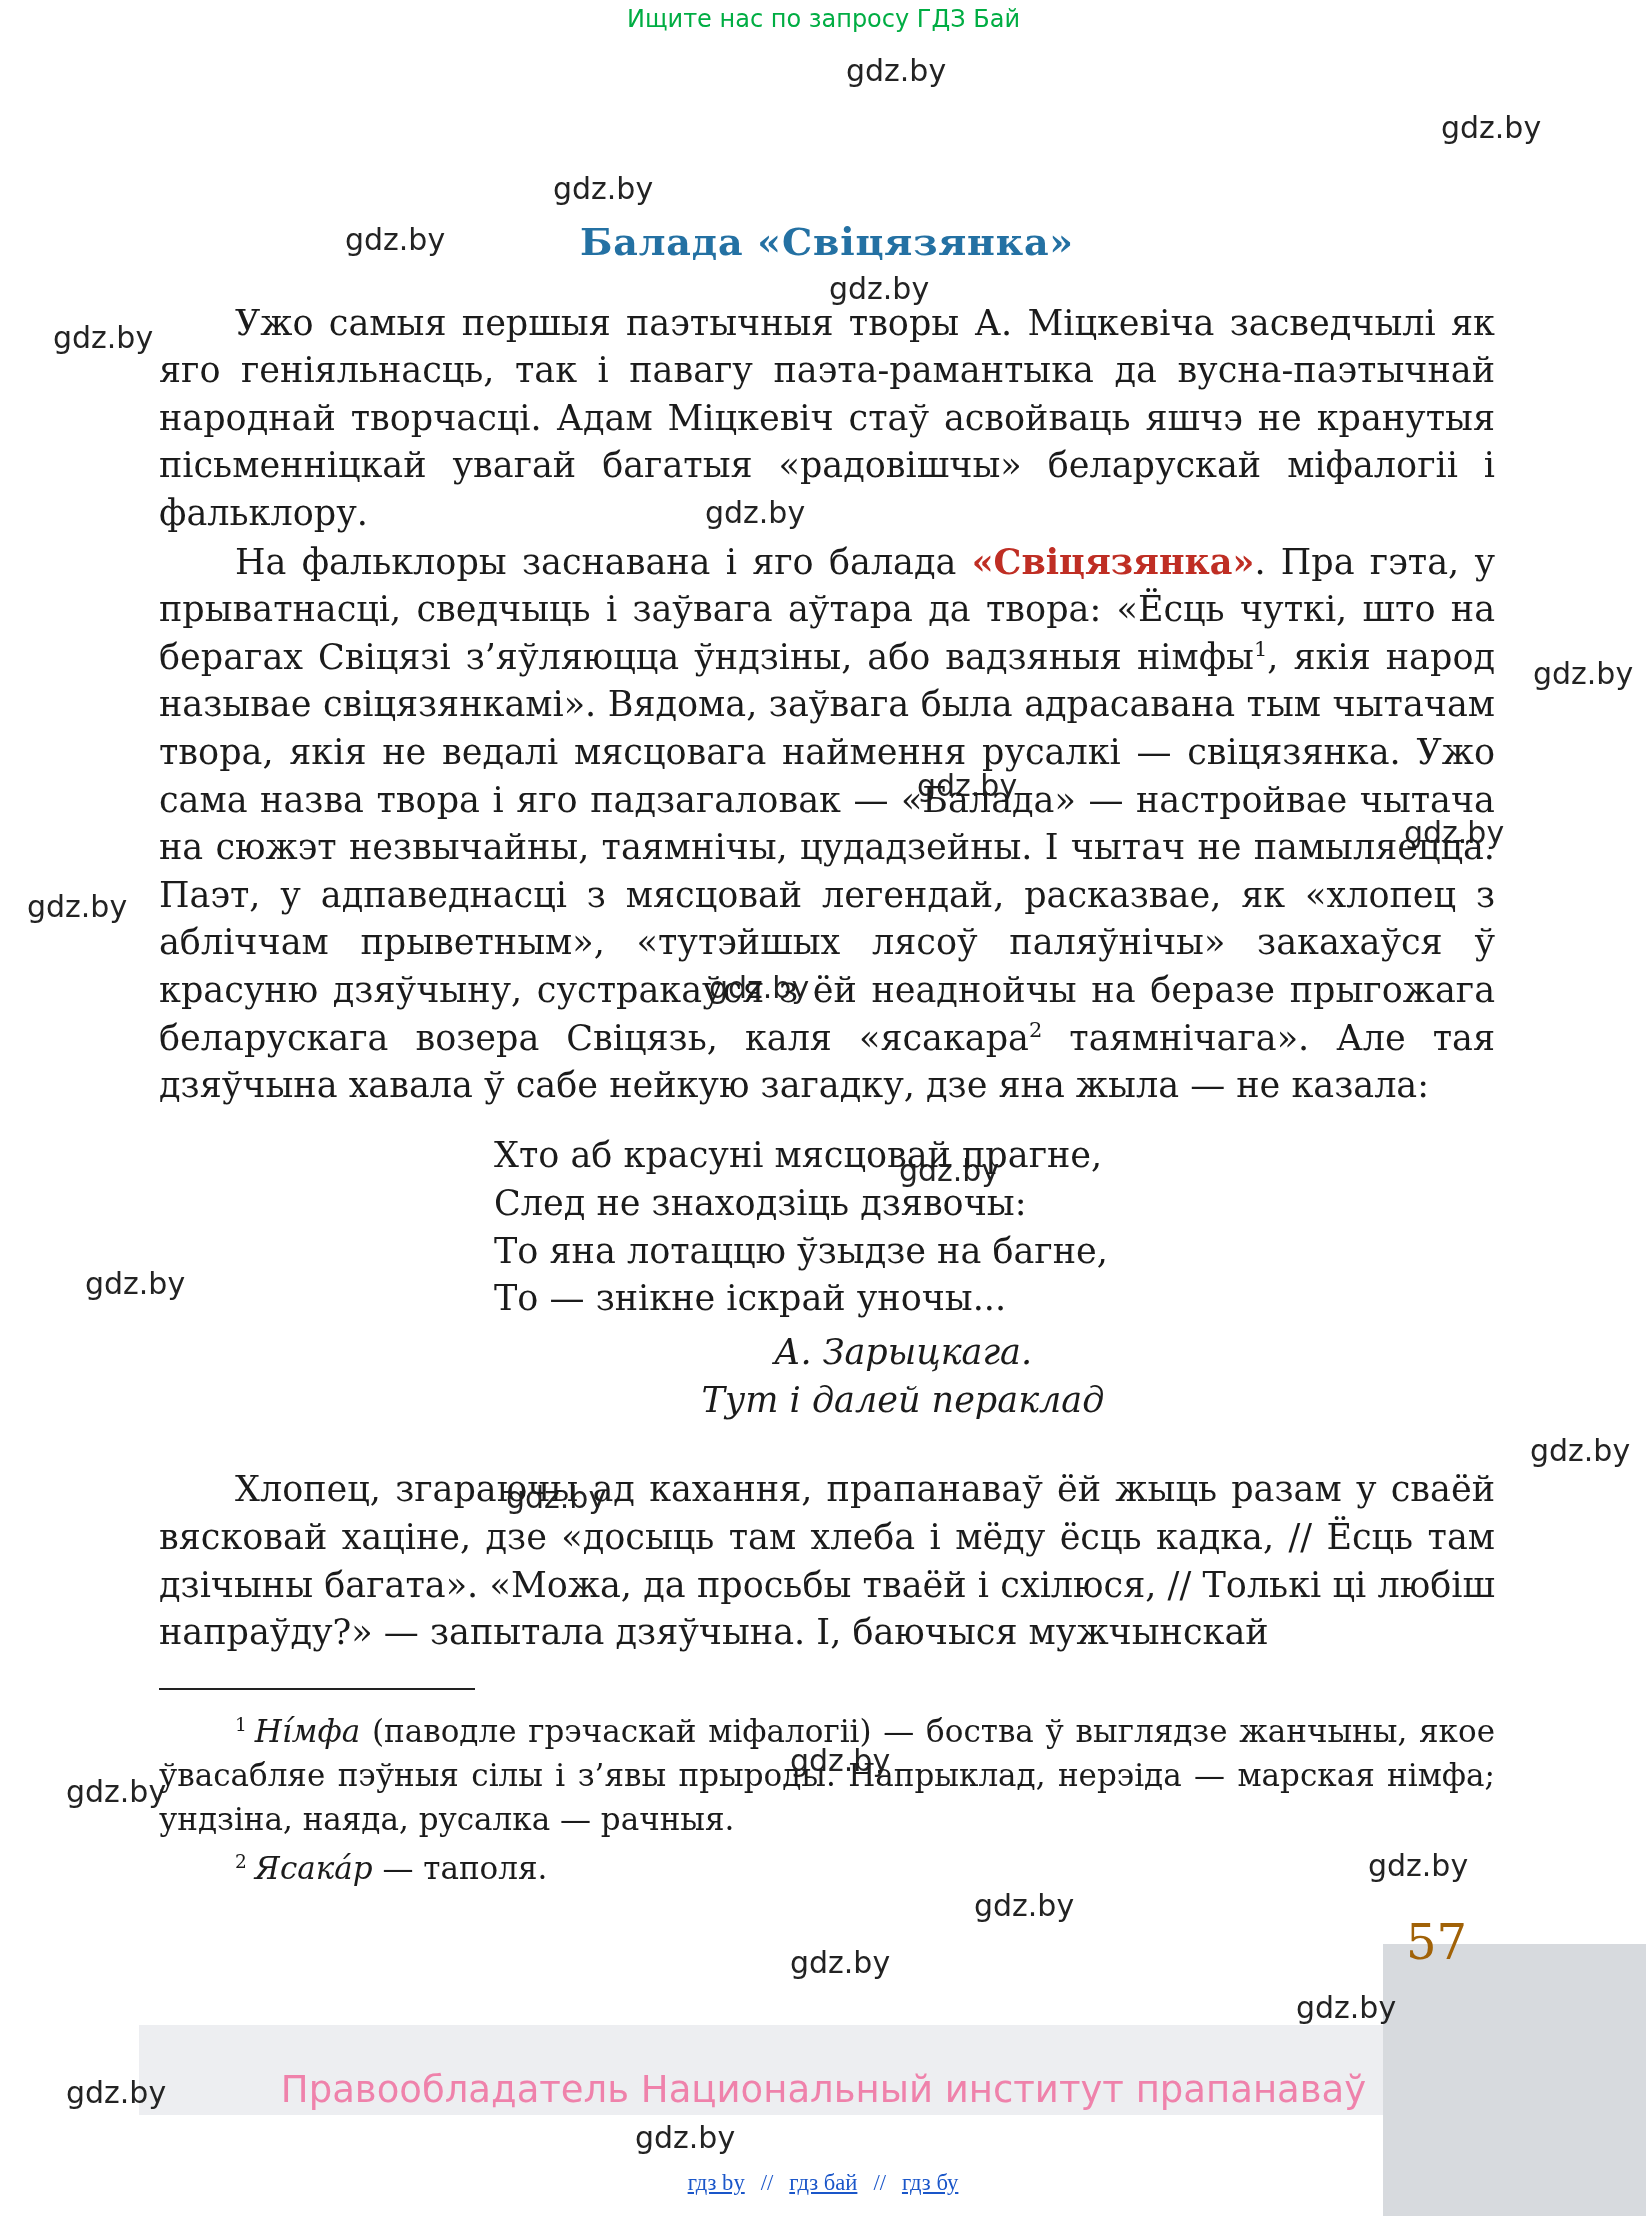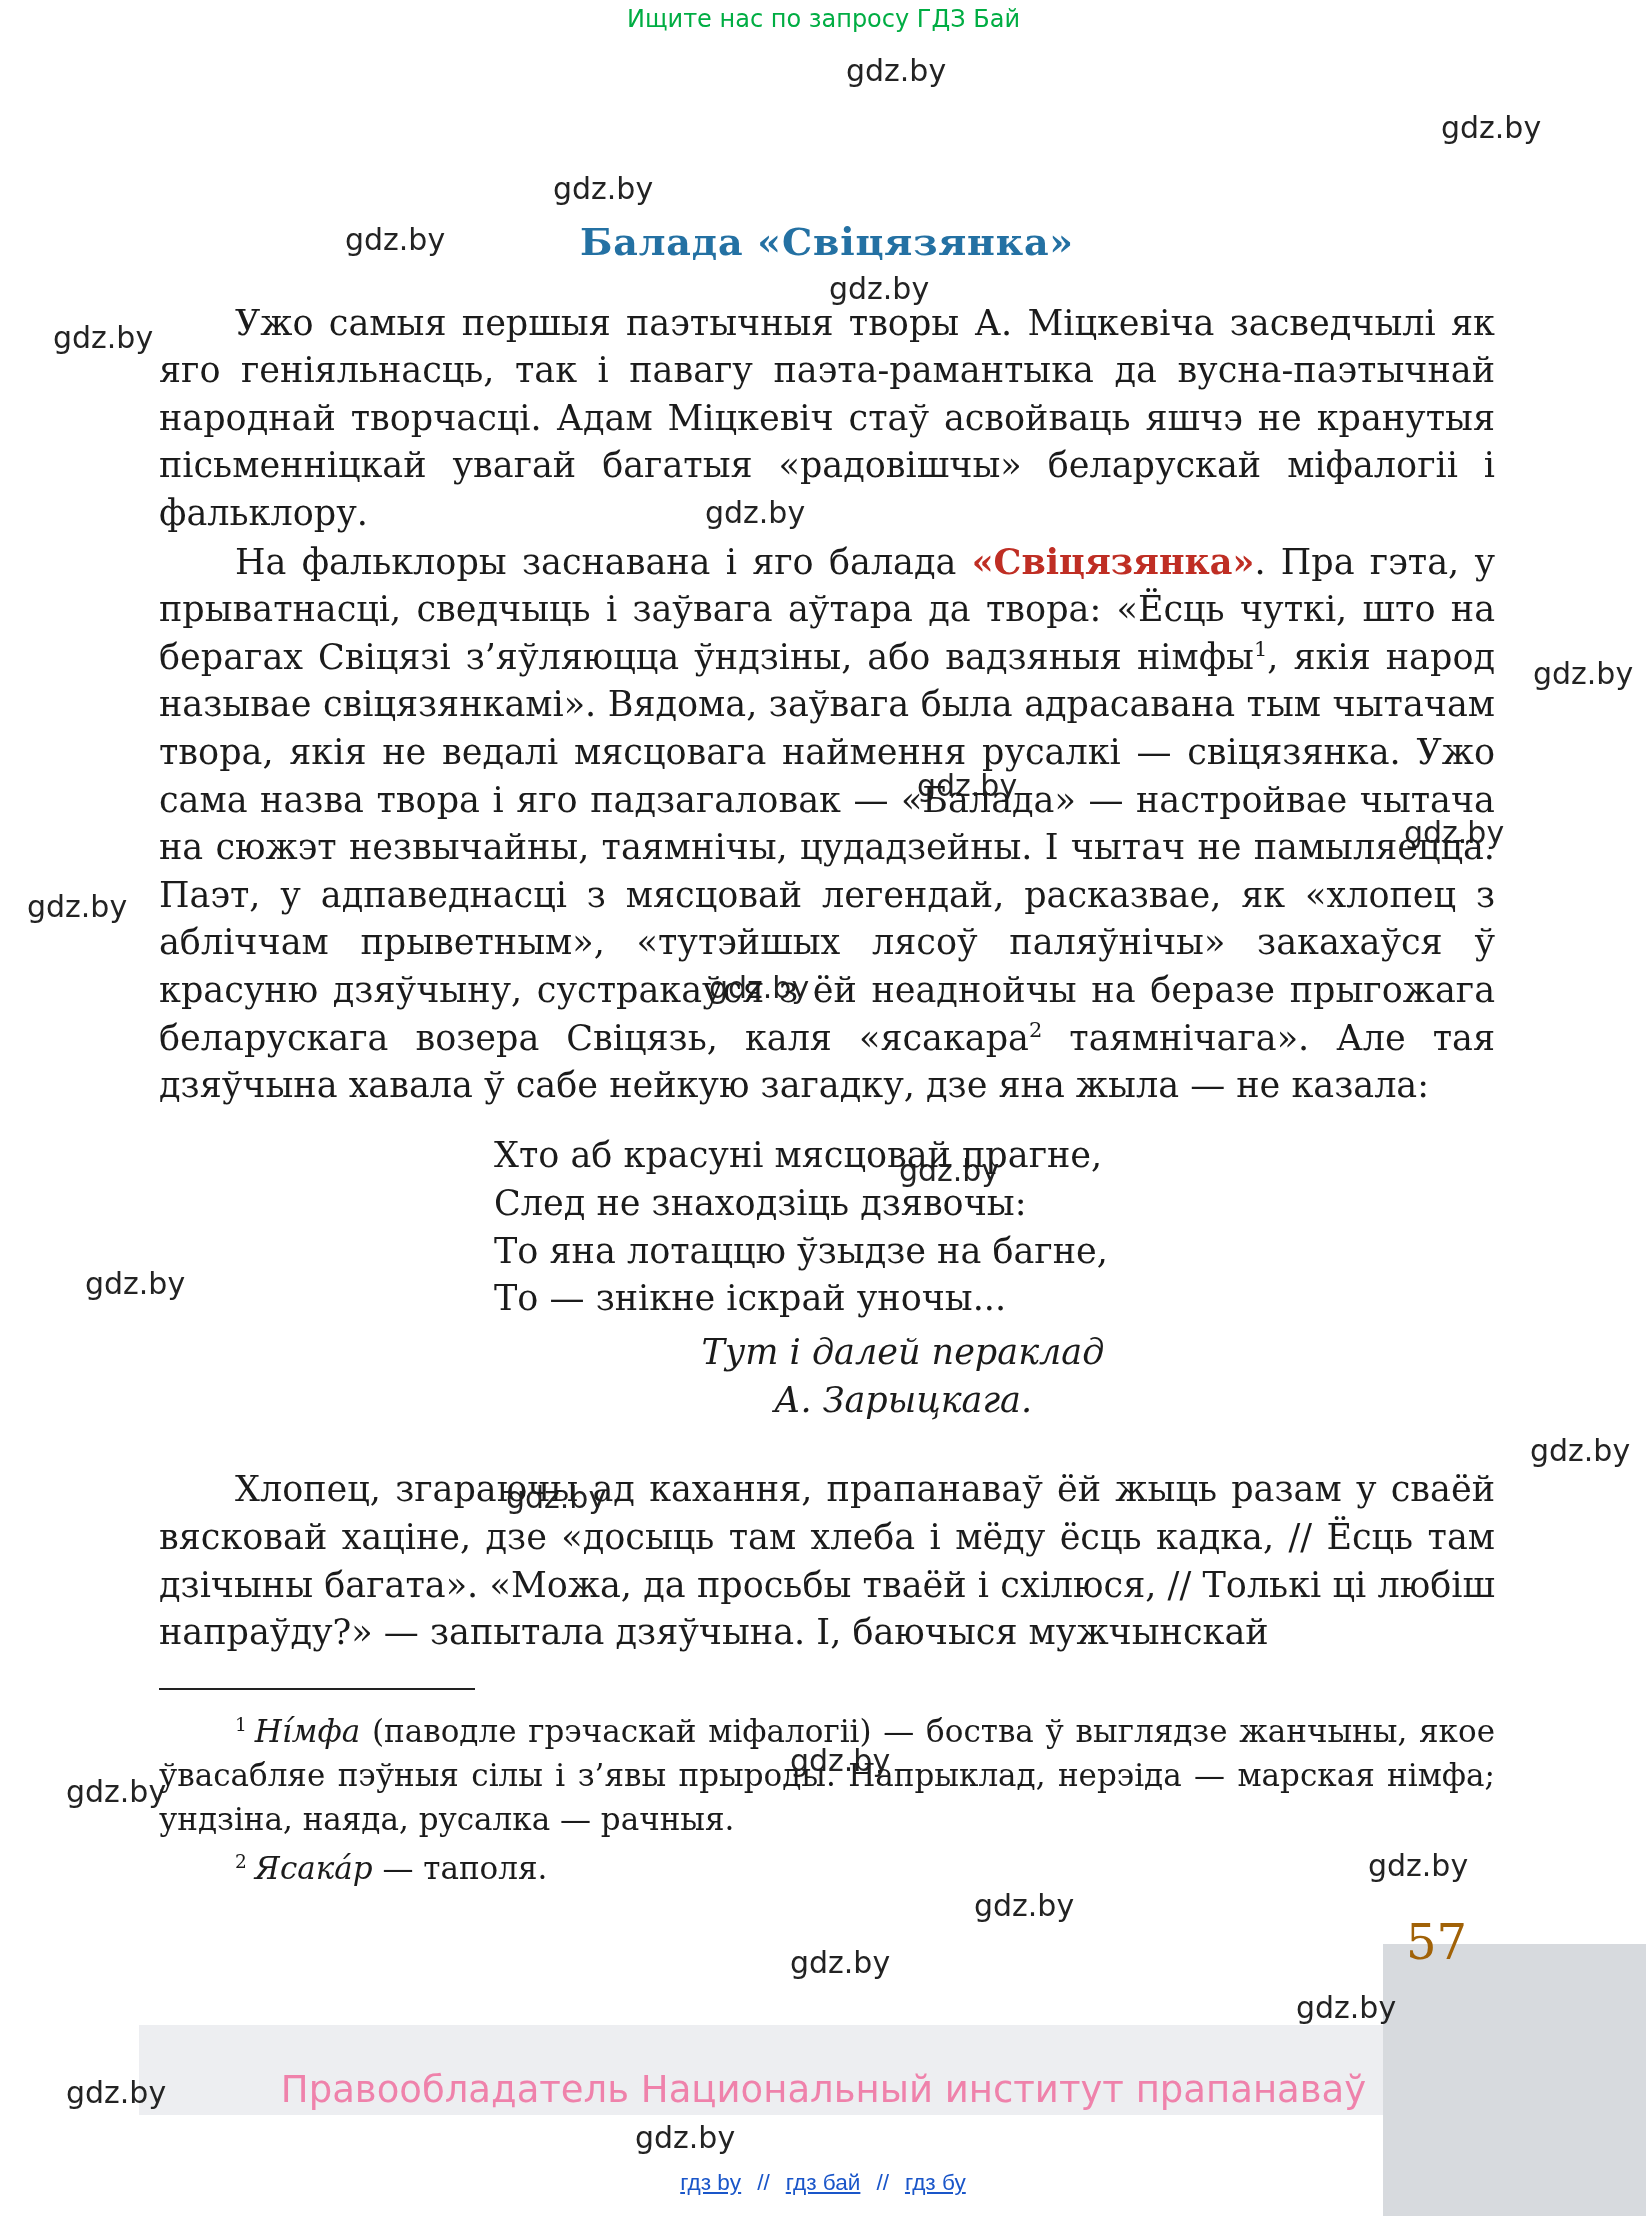--- a/index.html
+++ b/index.html
@@ -81,21 +81,21 @@
   }
   .copyright{
     position:absolute;left:0;top:2068px;width:1647px;
     text-align:center;
     font-family:"DejaVu Sans","Liberation Sans",sans-serif;
     font-size:37px;color:var(--copyright-pink);
   }
   .footer-links{
     position:absolute;left:0;top:2170px;width:1646px;
     text-align:center;
-    font-family:Liberation Sans, sans-serif;
+    font-family:Liberation Serif, serif;
     font-size:22.6px;
   }
   .flink{color:var(--link-blue);text-decoration:underline;margin:0 8px;cursor:pointer;}
   .fsep{color:var(--link-blue);margin:0 8px;}
 </style>
 </head>
 <body>
 
 <div class="page">
 
@@ -138,22 +138,22 @@
     <p class="para"><span>На фальклоры заснавана і яго балада </span><span class="red">«Свіцязянка»</span><span>. Пра гэта, у прыватнасці, сведчыць і заўвага аўтара да твора: «Ёсць чуткі, што на берагах Свіцязі з’яўляюцца ўндзіны, або вадзяныя німфы</span><sup class="fn-ref">1</sup><span>, якія народ называе свіцязянкамі». Вядома, заўвага была адрасавана тым чытачам твора, якія не ведалі мясцовага наймення русалкі — свіцязянка. Ужо сама назва твора і яго падзагаловак — «Балада» — настройвае чытача на сюжэт незвычайны, таямнічы, цудадзейны. І чытач не памыляецца. Паэт, у адпаведнасці з мясцовай легендай, расказвае, як «хлопец з абліччам прыветным», «тутэйшых лясоў паляўнічы» закахаўся ў красуню дзяўчыну, сустракаўся з ёй неаднойчы на беразе прыгожага беларускага возера Свіцязь, каля «ясакара</span><sup class="fn-ref">2</sup><span> таямнічага». Але тая дзяўчына хавала ў сабе нейкую загадку, дзе яна жыла — не казала:</span></p>
 
     <div class="verse">
       <div class="verse-line">Хто аб красуні мясцовай прагне,</div>
       <div class="verse-line">След не знаходзіць дзявочы:</div>
       <div class="verse-line">То яна лотаццю ўзыдзе на багне,</div>
       <div class="verse-line">То — знікне іскрай уночы...</div>
     </div>
 
     <div class="attribution">
+      <div>А. Зарыцкага.</div>
       <div>Тут і далей пераклад</div>
-      <div>А. Зарыцкага.</div>
     </div>
 
     <p class="para">Хлопец, згараючы ад кахання, прапанаваў ёй жыць разам у сваёй вясковай хаціне, дзе «досыць там хлеба і мёду ёсць кадка, // Ёсць там дзічыны багата». «Можа, да просьбы тваёй і схілюся, // Толькі ці любіш напраўду?» — запытала дзяўчына. І, баючыся мужчынскай</p>
 
     <div class="fn-rule"></div>
 
     <div class="footnotes">
       <p class="footnote"><sup class="fn-mark">1</sup><i class="fn-term">Ні́мфа</i><span> (паводле грэчаскай міфалогіі) — боства ў выглядзе жанчыны, якое ўвасабляе пэўныя сілы і з’явы прыроды. Напрыклад, нерэіда — марская німфа; ундзіна, наяда, русалка — рачныя.</span></p>
       <p class="footnote"><sup class="fn-mark">2</sup><i class="fn-term">Ясака́р</i><span> — таполя.</span></p>
     </div>

